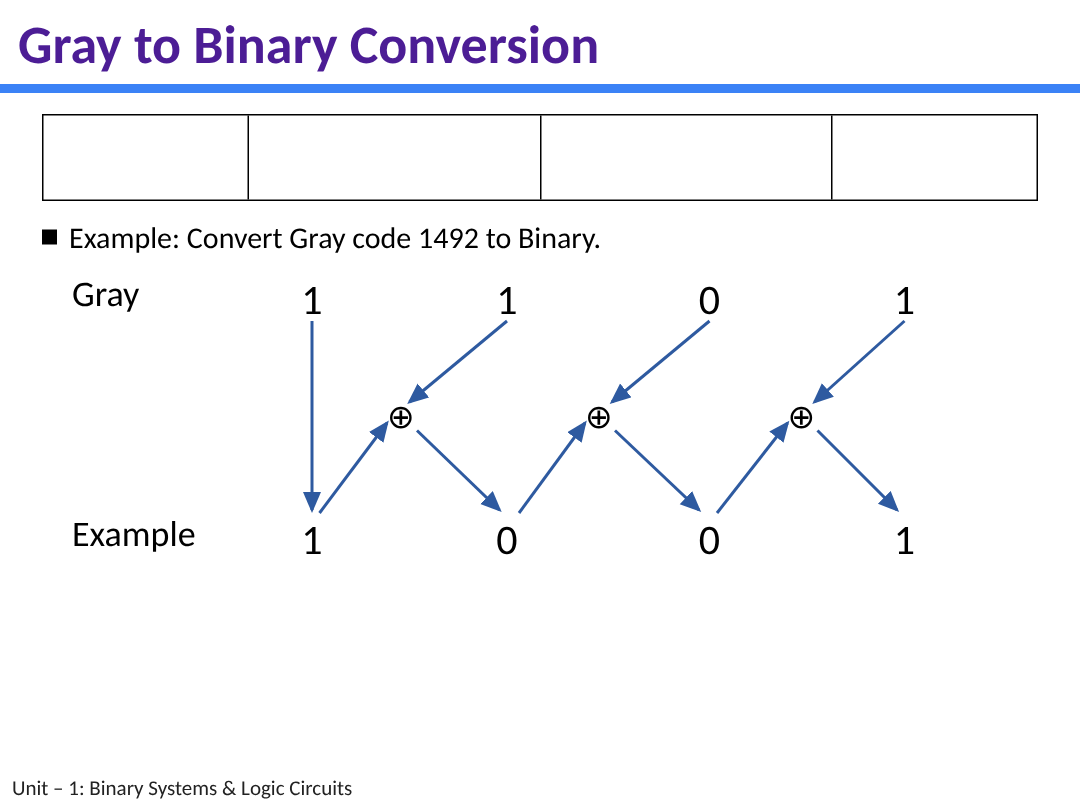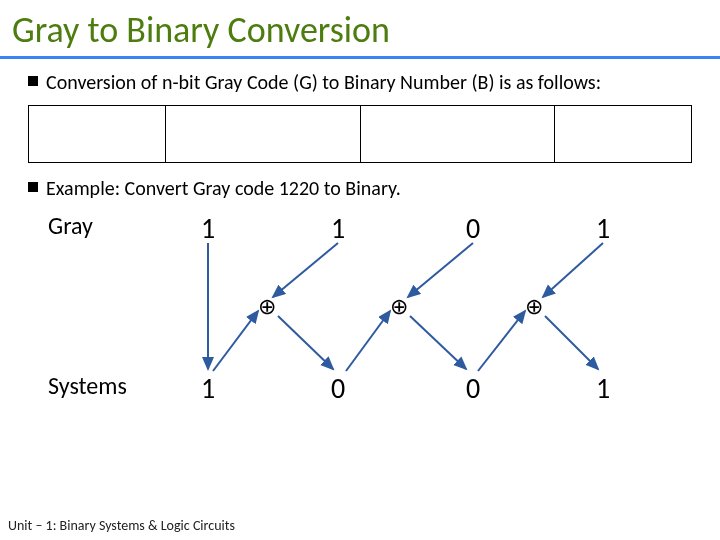--- a/index.html
+++ b/index.html
@@ -7,24 +7,24 @@
       width: 720px;
       height: 540px;
       font-family: Calibri, Arial, sans-serif;
       background: #fff;
       color: #000;
       position: relative;
       overflow: hidden;
     }
     .title {
       font-size: 36px;
-      font-weight: 400;
+      font-weight: 700;
       padding: 8px 12px 4px;
-      border-bottom: 3px solid #3b82f6;
-      color: #4d7c0f;
+      border-bottom: 6px solid #3b82f6;
+      color: #4c1d95;
     }
     .content {
       padding: 10px 28px 0 28px;
     }
     .bullet {
       display: flex;
       margin-bottom: 10px;
     }
     .bullet-marker {
       width: 10px;
@@ -97,40 +97,36 @@
     .footer-right { padding-right: 8px; }
     svg.arrows { position:absolute; top:0; left:0; }
   </style>
 </head>
 <body>
 
 <div class="title">Gray to Binary Conversion</div>
 
 <div class="content">
 
-  <div class="bullet">
-    <div class="bullet-marker"></div>
-    <div class="bullet-text">Conversion of n-bit Gray Code (G) to Binary Number (B) is as follows:</div>
-  </div>
 
   <div class="table">
     <div class="table-cell"></div>
     <div class="table-cell"></div>
     <div class="table-cell"></div>
     <div class="table-cell"></div>
   </div>
 
   <div class="bullet">
     <div class="bullet-marker"></div>
-    <div class="bullet-text">Example: Convert Gray code 1220 to Binary.</div>
+    <div class="bullet-text">Example: Convert Gray code 1492 to Binary.</div>
   </div>
 
   <div class="diagram">
     <div class="row-label gray-row">Gray</div>
-    <div class="row-label bin-row">Systems</div>
+    <div class="row-label bin-row">Example</div>
 
     <div class="row-val gray-row col1">1</div>
     <div class="row-val gray-row col2">1</div>
     <div class="row-val gray-row col3">0</div>
     <div class="row-val gray-row col4">1</div>
 
     <div class="row-val bin-row col1">1</div>
     <div class="row-val bin-row col2">0</div>
     <div class="row-val bin-row col3">0</div>
     <div class="row-val bin-row col4">1</div>

